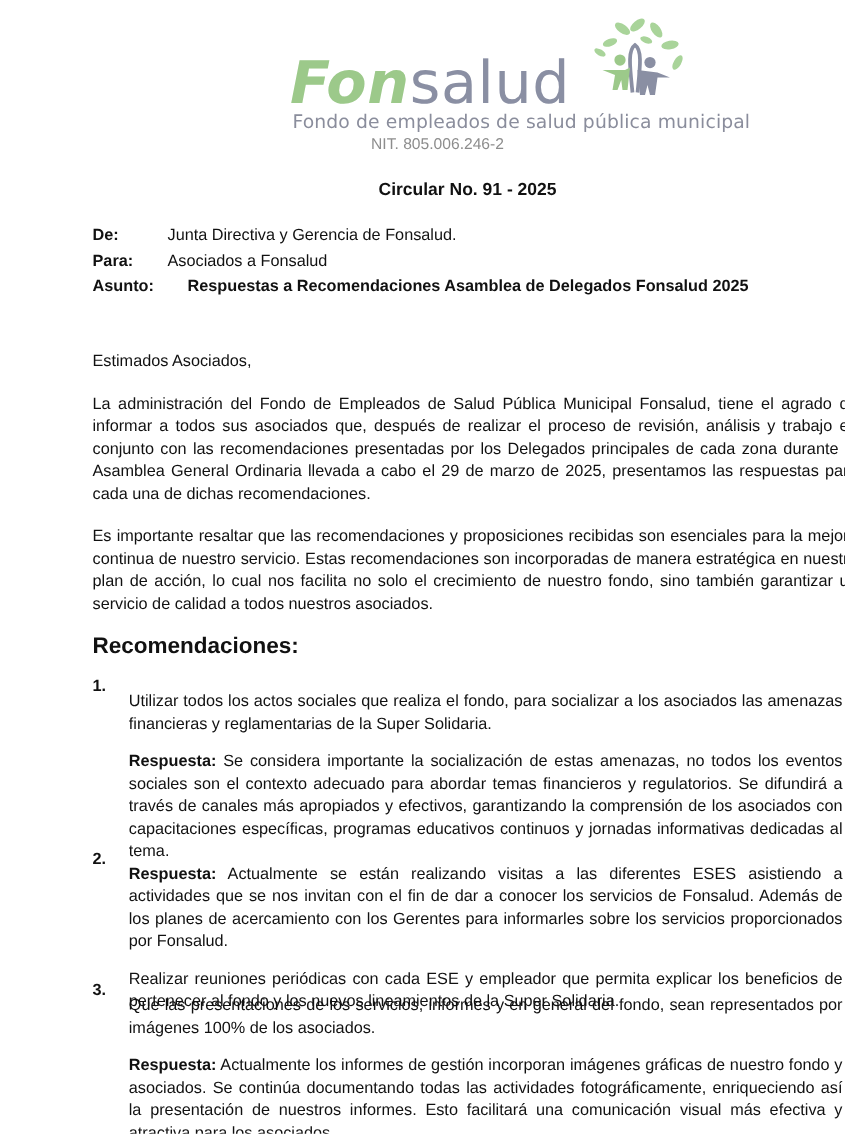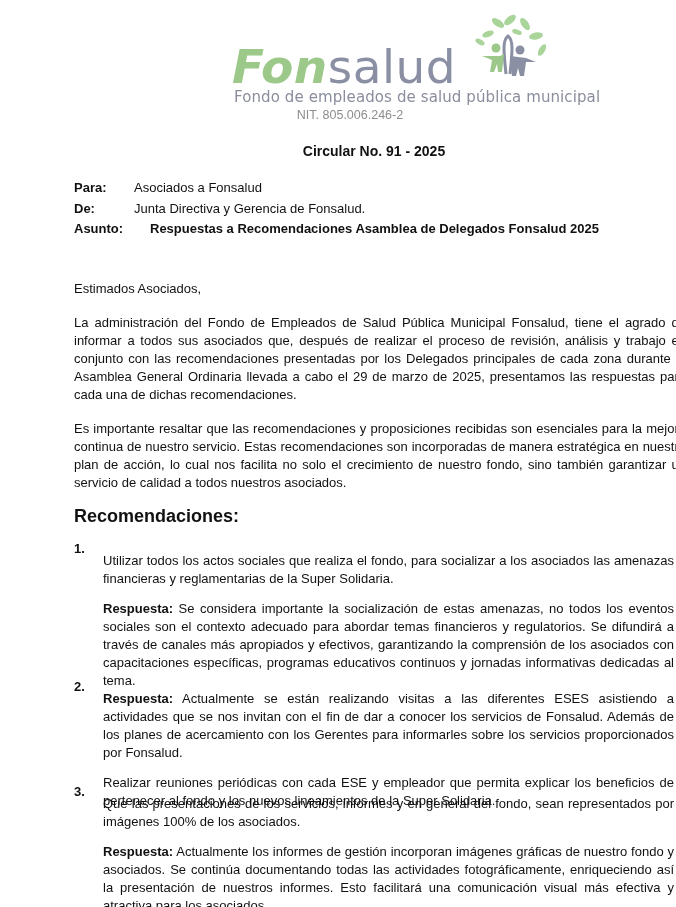--- a/index.html
+++ b/index.html
@@ -87,26 +87,26 @@
       <circle cx="50" cy="36" r="4.5" fill="#8a8fa3"></circle>
       <path d="M40 42 L56 44 L66 48 L56 48 L54 62 L50 62 L48 54 L46 62 L42 62 Z" fill="#8a8fa3"></path>
     </svg>
   </div>
 
   <div class="nit">NIT. 805.006.246-2</div>
   <div class="circular-title">Circular No. 91 - 2025</div>
 
   <div class="meta">
     <div class="meta-row">
+      <span class="meta-label">De:</span>
+      <span class="meta-value">Junta Directiva y Gerencia de Fonsalud.</span>
+    </div>
+    <div class="meta-row">
       <span class="meta-label">Para:</span>
       <span class="meta-value">Asociados a Fonsalud</span>
-    </div>
-    <div class="meta-row">
-      <span class="meta-label">De:</span>
-      <span class="meta-value">Junta Directiva y Gerencia de Fonsalud.</span>
     </div>
     <div class="meta-row bold">
       <span class="meta-label">Asunto:</span>
       <span class="meta-value">Respuestas a Recomendaciones Asamblea de Delegados Fonsalud 2025</span>
     </div>
   </div>
 
   <div class="text greeting">Estimados Asociados,</div>
   <div class="text para1">La administración del Fondo de Empleados de Salud Pública Municipal Fonsalud, tiene el agrado de informar a todos sus asociados que, después de realizar el proceso de revisión, análisis y trabajo en conjunto con las recomendaciones presentadas por los Delegados principales de cada zona durante la Asamblea General Ordinaria llevada a cabo el 29 de marzo de 2025, presentamos las respuestas para cada una de dichas recomendaciones.</div>
   <div class="text para2">Es importante resaltar que las recomendaciones y proposiciones recibidas son esenciales para la mejora continua de nuestro servicio. Estas recomendaciones son incorporadas de manera estratégica en nuestro plan de acción, lo cual nos facilita no solo el crecimiento de nuestro fondo, sino también garantizar un servicio de calidad a todos nuestros asociados.</div>

